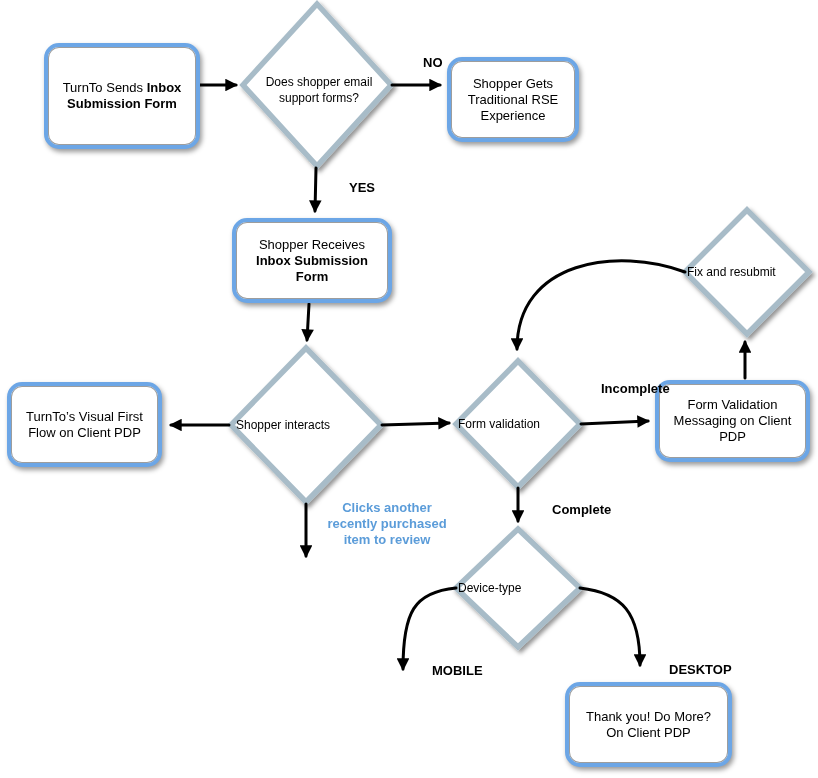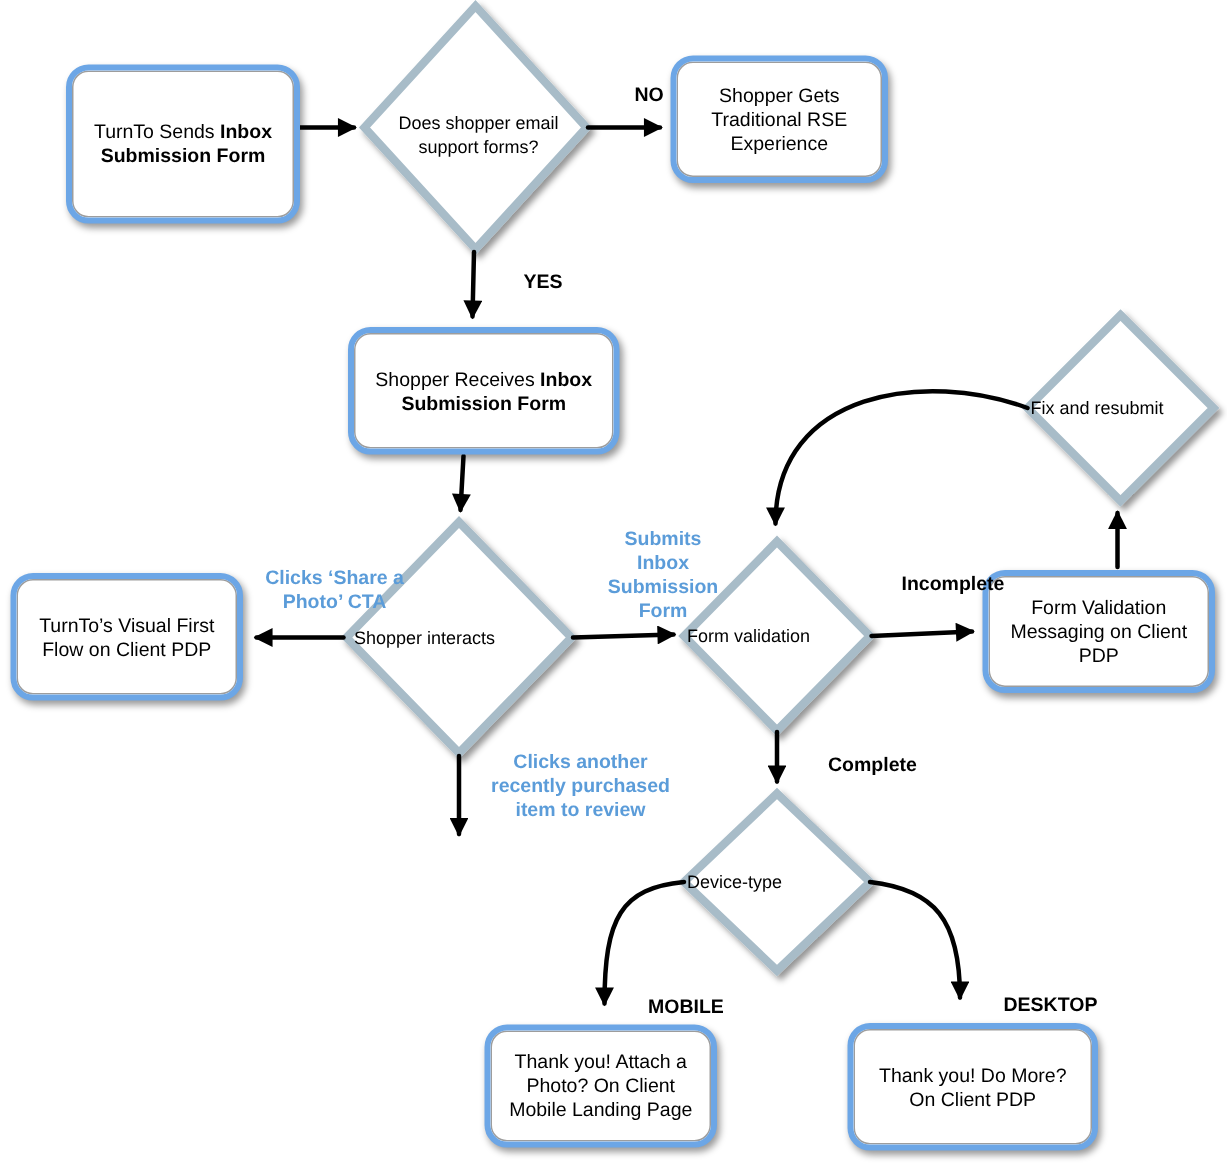--- a/index.html
+++ b/index.html
@@ -61,40 +61,37 @@
       <path d="M685,272 C618,247 517,260 517,349" marker-end="url(#ah)"></path>
       <path d="M456,588 C414,592 403,612 403,669" marker-end="url(#ah)"></path>
       <path d="M580,588 C623,593 640,613 640,665" marker-end="url(#ah)"></path>
     </g>
   </svg>
 
   <div class="node" style="left:44px;top:43px;width:156px;height:106px">
     <div class="ntext"><span>TurnTo Sends </span><b>Inbox Submission Form</b></div>
   </div>
 
-  <div class="node" style="left:447px;top:37px;width:145px;height:85px">
+  <div class="node" style="left:447px;top:57px;width:132px;height:85px">
     <div class="ntext"><span>Shopper Gets Traditional RSE Experience</span></div>
   </div>
 
-  <div class="node" style="left:232px;top:218px;width:181px;height:85px">
+  <div class="node" style="left:232px;top:218px;width:160px;height:85px">
     <div class="ntext"><span>Shopper Receives </span><b>Inbox Submission Form</b></div>
   </div>
 
   <div class="node" style="left:7px;top:382px;width:155px;height:85px">
     <div class="ntext"><span>TurnTo’s Visual First Flow on Client PDP</span></div>
   </div>
 
   <div class="node" style="left:655px;top:380px;width:155px;height:82px">
     <div class="ntext"><span>Form Validation Messaging on Client PDP</span></div>
   </div>
 
 
-  <div class="node" style="left:323px;top:683px;width:155px;height:82px">
-    <div class="ntext"><span>Thank you! Attach a Photo? On Client Mobile Landing Page</span></div>
-  </div>
 
   <div class="node" style="left:565px;top:682px;width:167px;height:85px">
     <div class="ntext"><span>Thank you! Do More? On Client PDP</span></div>
   </div>
 
   <div class="dtext" style="left:249px;top:60px;width:140px;height:60px">
       <span>Does shopper email support forms?</span>
     </div>
   <div class="dtext" style="left:236px;top:405px;width:140px;height:40px">
       <span>Shopper interacts</span>
@@ -104,21 +101,19 @@
     </div>
   <div class="dtext" style="left:687px;top:252px;width:120px;height:40px">
       <span>Fix and resubmit</span>
     </div>
   <div class="dtext" style="left:458px;top:568px;width:120px;height:40px">
       <span>Device-type</span>
     </div>
 
   <div class="elabel" style="left:405px;top:55px">NO</div>
   <div class="elabel" style="left:331px;top:180px">YES</div>
-  <div class="elabel blue" style="left:158px;top:377px;width:94px">Clicks ‘Share a Photo’ CTA</div>
-  <div class="elabel blue" style="left:386px;top:351px;width:76px">Submits Inbox Submission Form</div>
   <div class="elabel blue" style="left:303px;top:500px;width:132px">Clicks another recently purchased item to review</div>
   <div class="elabel" style="left:583px;top:381px">Incomplete</div>
   <div class="elabel" style="left:534px;top:502px">Complete</div>
   <div class="elabel" style="left:414px;top:663px">MOBILE</div>
   <div class="elabel" style="left:651px;top:662px">DESKTOP</div>
 
 </div>
 
 </body></html>

